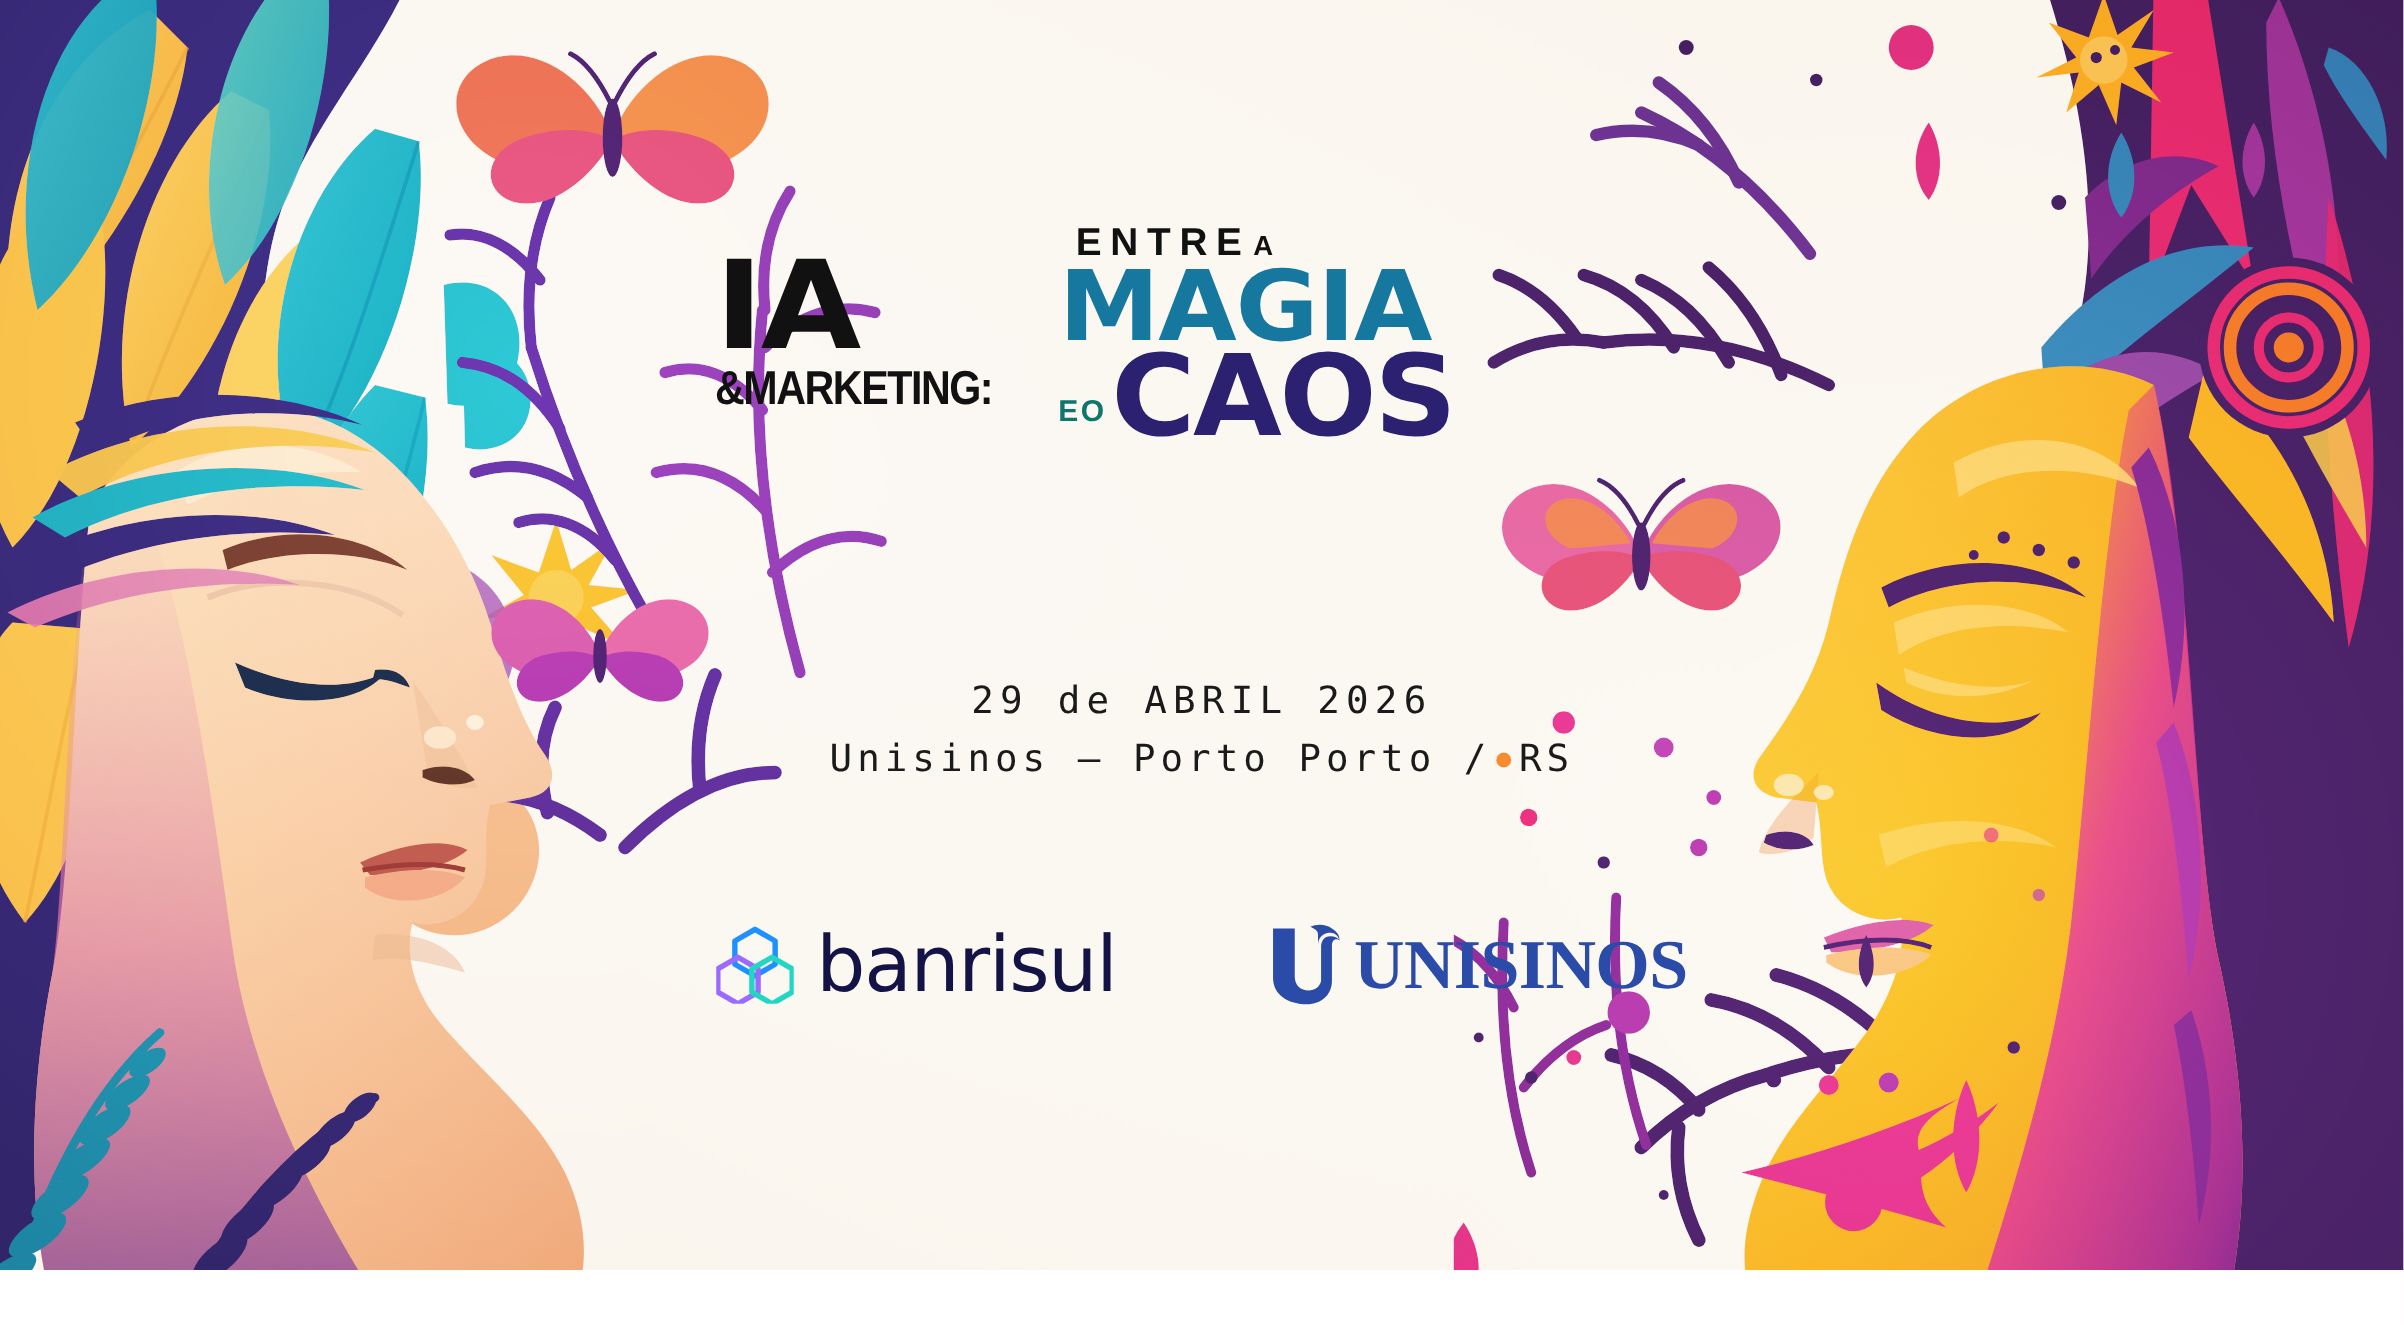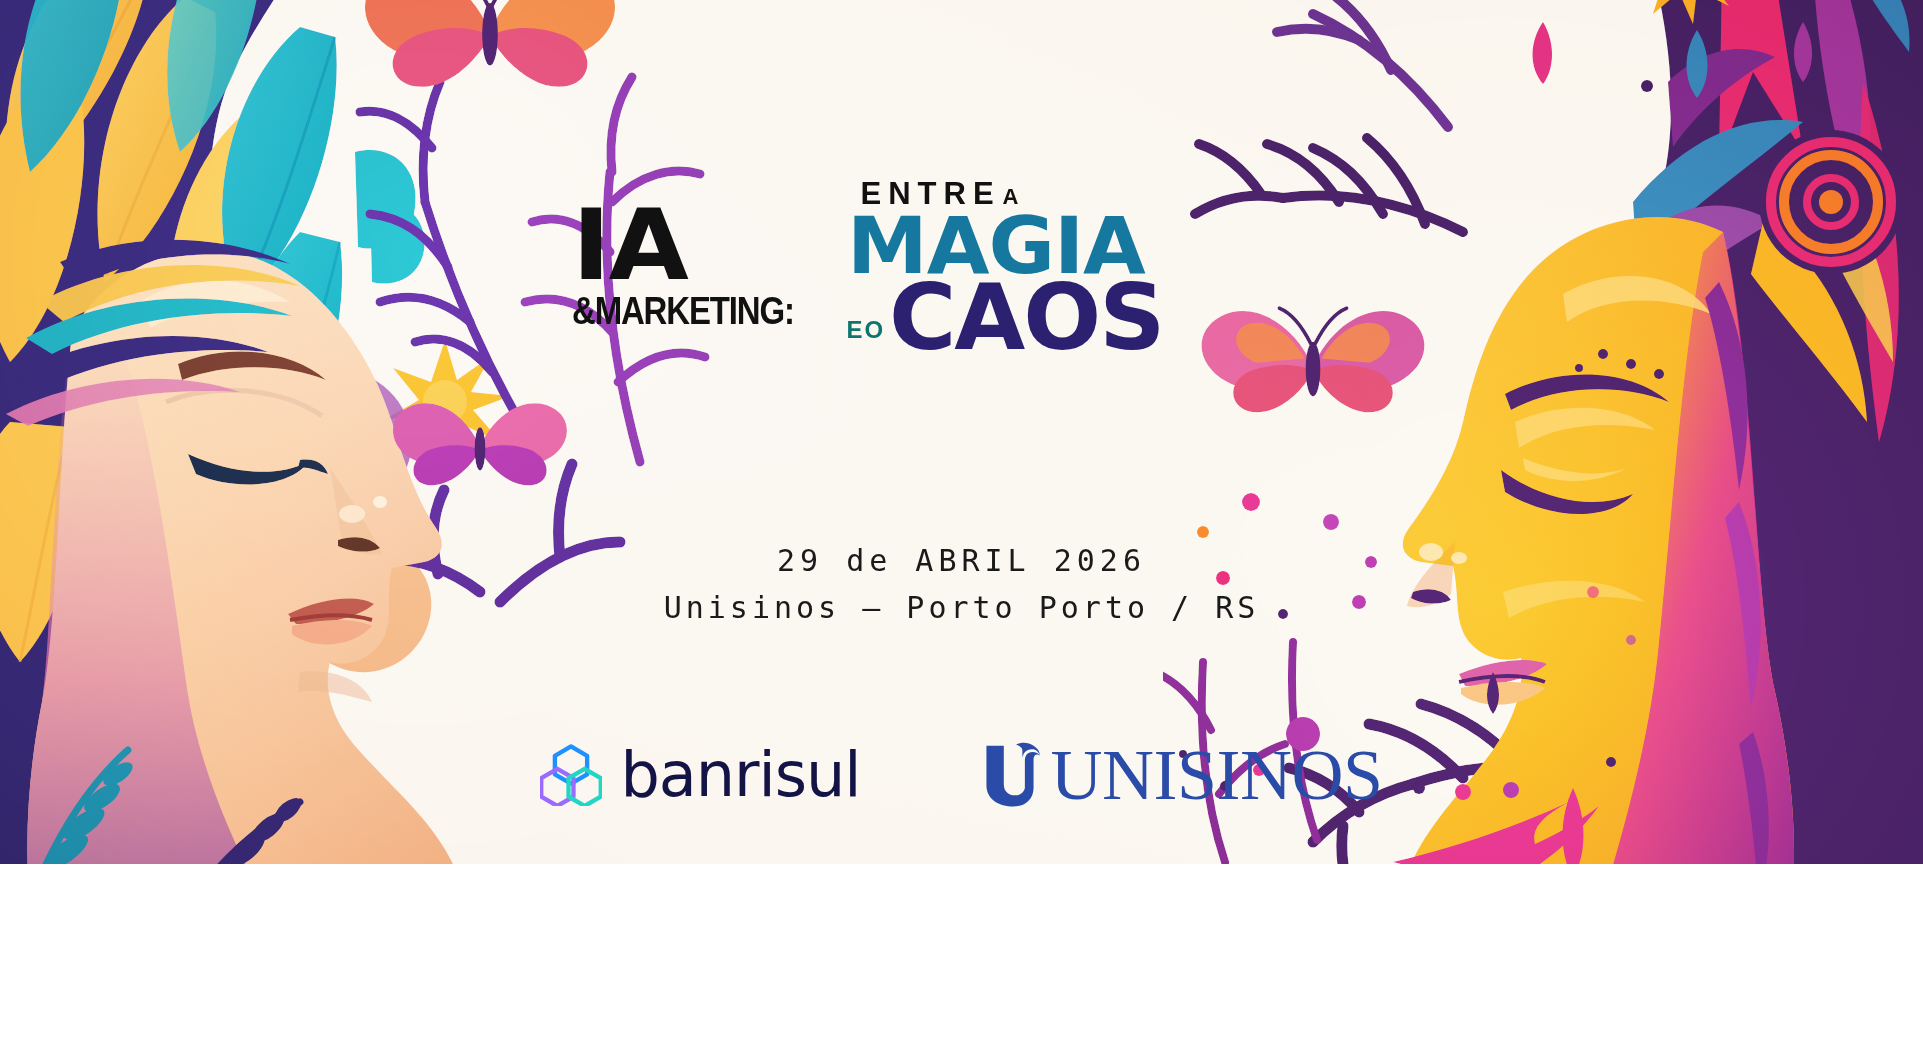--- a/index.html
+++ b/index.html
@@ -4,21 +4,21 @@
 <title>IA &amp; Marketing — Entre a Magia e o Caos</title>
 <style>
   * { margin:0; padding:0; box-sizing:border-box; }
   html, body {
     width:1923px; height:1060px;
     overflow:hidden;
     font-family:"Liberation Sans", sans-serif;
   }
   #poster{
     position:relative;
-    width:1923px; height:864px;
+    width:1923px; height:1016px;
     background:#FAF5EC;
     overflow:hidden;
   }
   
   #poster::after{
     content:"";
     position:absolute; inset:0;
     pointer-events:none;
     background:
       radial-gradient(circle at 22% 30%, rgba(255,255,255,.5), transparent 60%),
@@ -178,22 +178,22 @@
     font-weight:400;
     font-size:62px;
     letter-spacing:-1px;
     color:#131345;
     line-height:1;
   }
 
   .unisinos-mark{ width:62px; height:66px; margin-right:10px; }
   .unisinos-word{
     font-family:"Liberation Serif", serif;
-    font-weight:400;
-    font-size:72px;
+    font-weight:700;
+    font-size:56px;
     letter-spacing:-.5px;
     color:#2B4BA8;
     line-height:1;
   }
 </style>
 </head>
 <body>
 
 <div id="poster">
 

